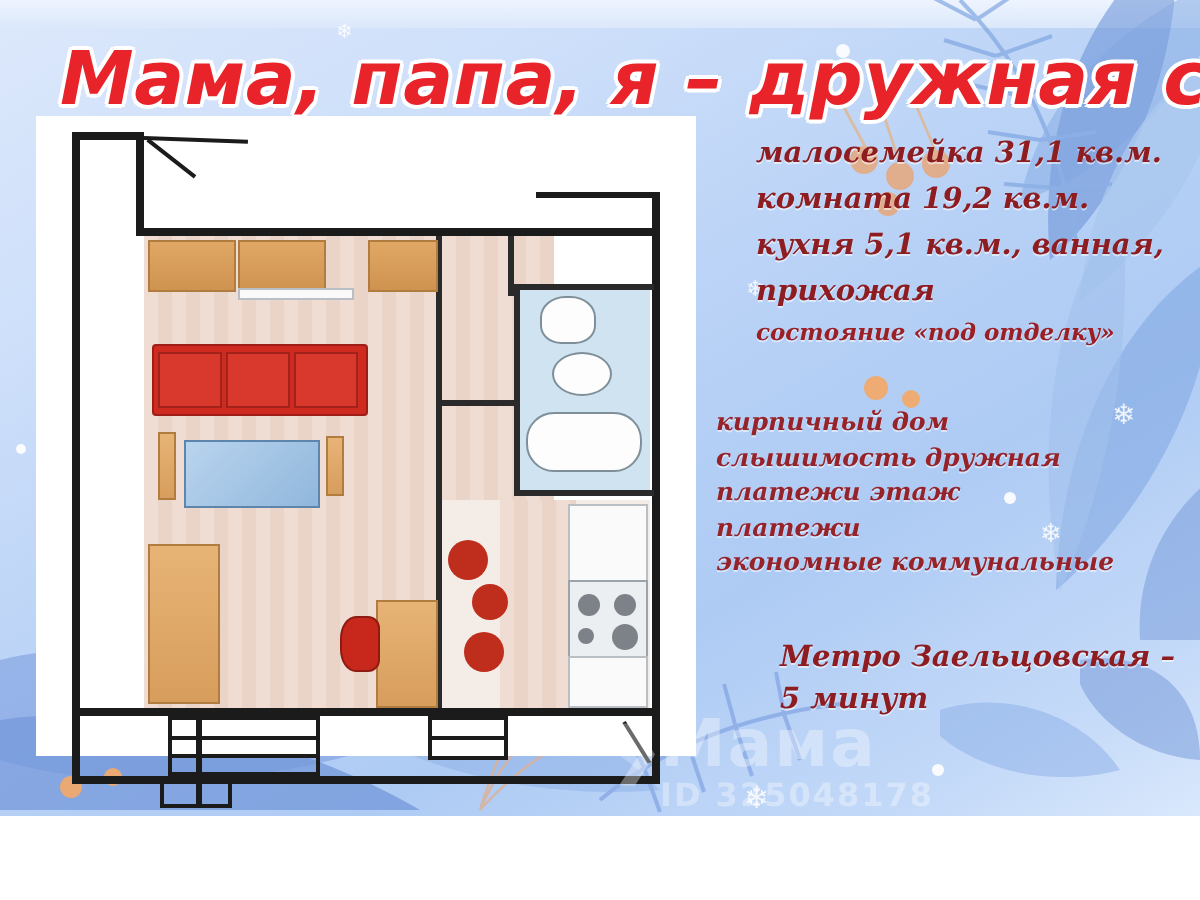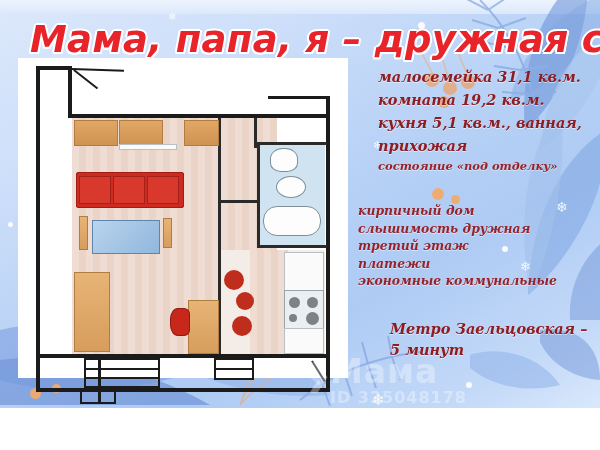--- a/index.html
+++ b/index.html
@@ -244,21 +244,21 @@
     <div class="lead">малосемейка 31,1 кв.м.</div>
     <div class="lead">комната 19,2 кв.м.</div>
     <div class="lead">кухня 5,1 кв.м., ванная,</div>
     <div class="lead">прихожая</div>
     <div class="small-it">состояние «под отделку»</div>
   </div>
 
   <div class="blk2">
     <div class="feat">кирпичный дом</div>
     <div class="feat">слышимость дружная</div>
-    <div class="feat">третий этаж</div>
+    <div class="feat">платежи этаж</div>
     <div class="feat">платежи</div>
     <div class="feat">экономные коммунальные</div>
   </div>
 
   <div class="blk3">
     <div class="metro">Метро Заельцовская –</div>
     <div class="metro">5 минут</div>
   </div>
 
   <div class="wm">

